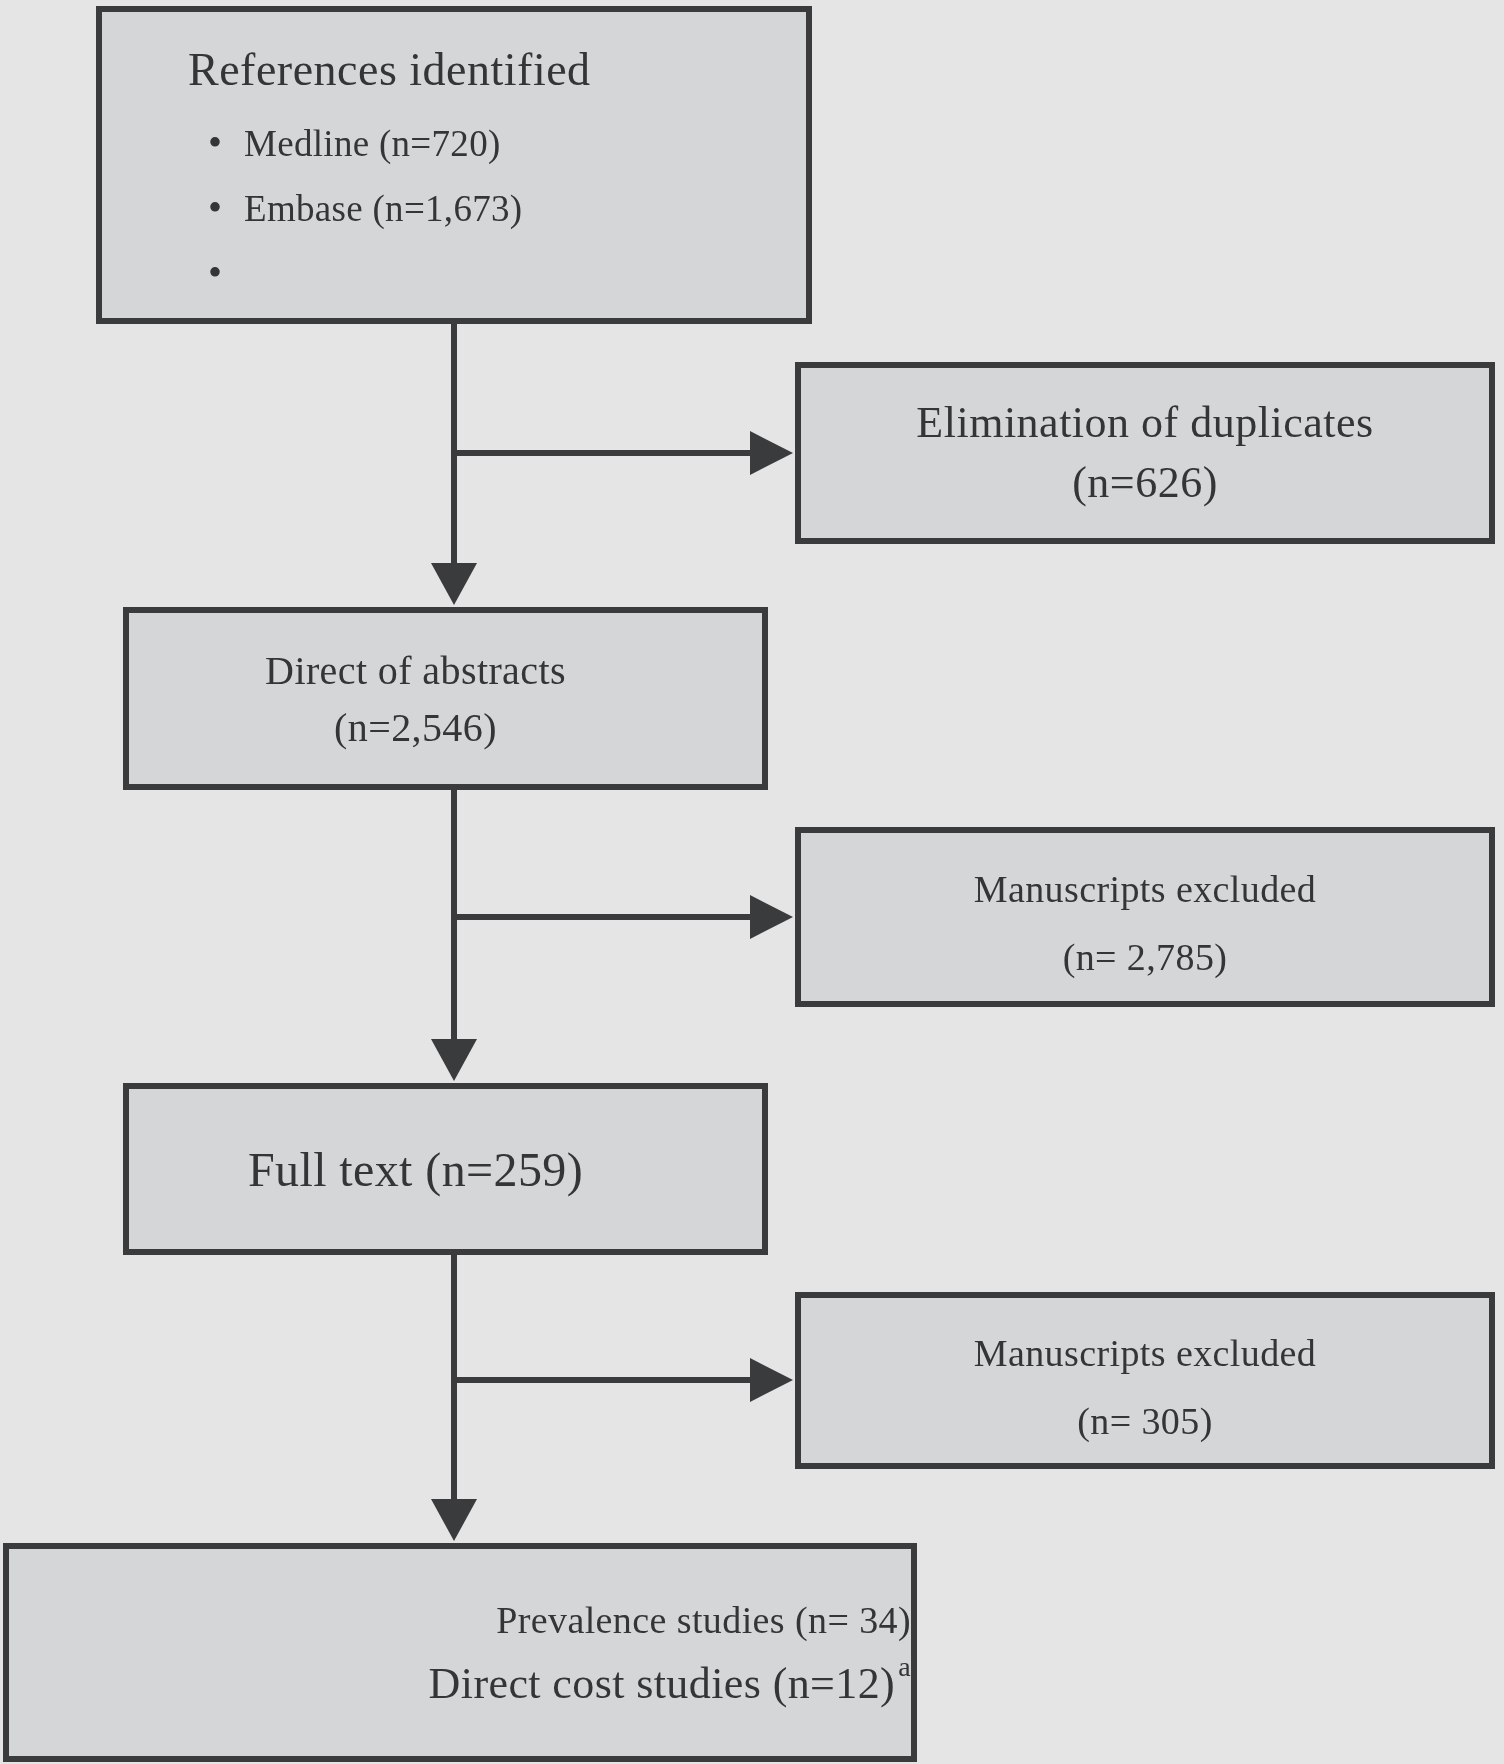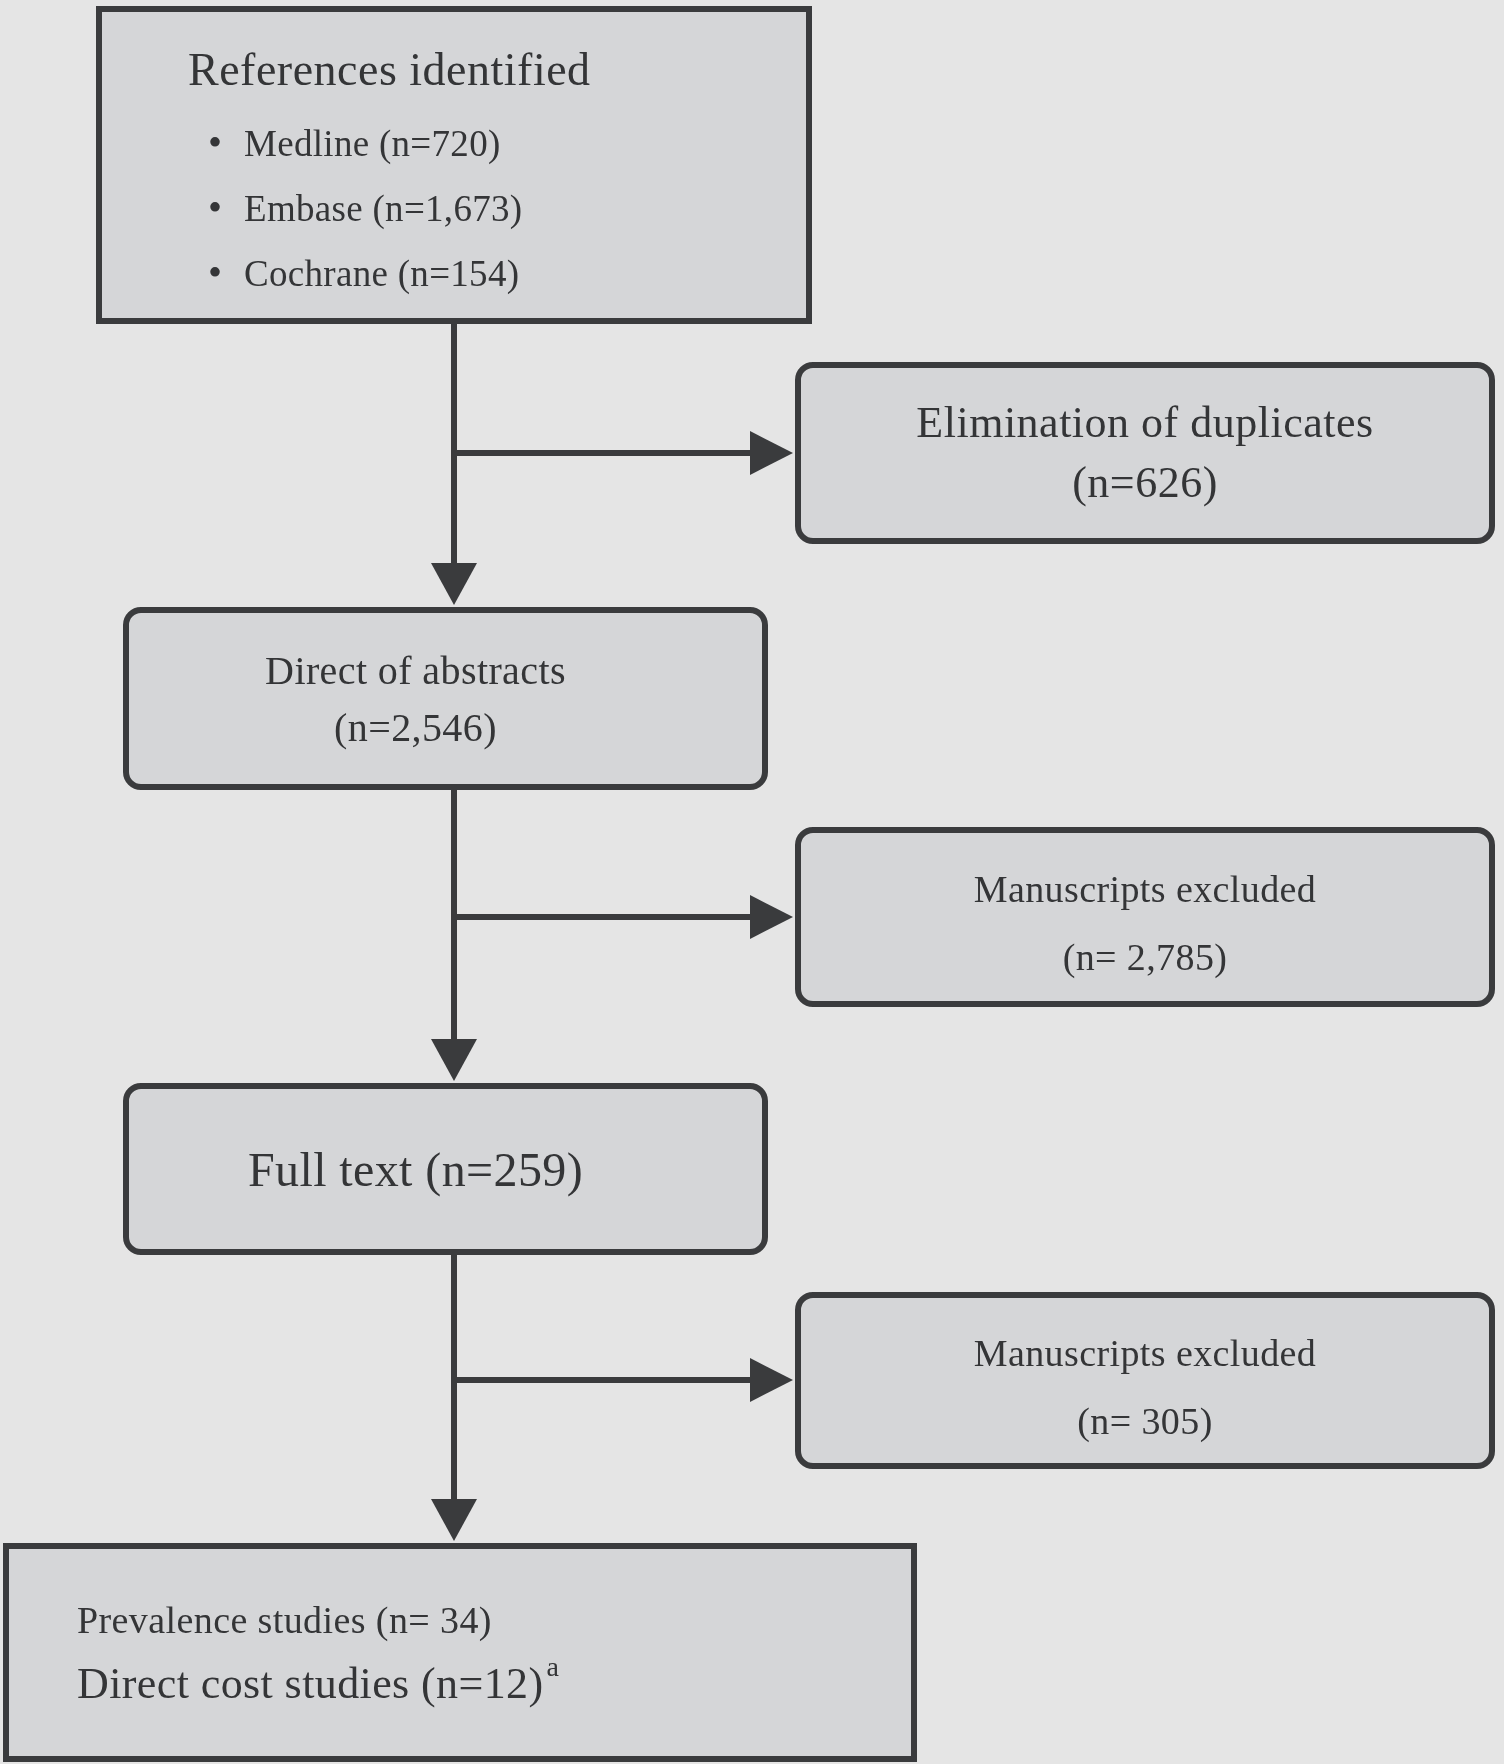--- a/index.html
+++ b/index.html
@@ -59,34 +59,34 @@
   .box-abstracts { left: 123px; top: 607px; width: 645px; height: 183px; padding-right: 60px; }
   .box-fulltext  { left: 123px; top: 1083px; width: 645px; height: 172px; padding-right: 60px; }
   .box-final     { left: 3px;  top: 1543px; width: 914px; height: 219px; }
 
   .center-text {
     display: flex;
     flex-direction: column;
     justify-content: center;
     align-items: center;
     text-align: center;
-    border-radius: 18px;
   }
   .box-duplicates .line { font-size: 44px; line-height: 60px; letter-spacing: 0.5px; }
   .box-abstracts .line  { font-size: 40px; line-height: 57px; letter-spacing: 0.4px; }
   .box-excluded1 .line,
   .box-excluded2 .line  { font-size: 38px; line-height: 56px; letter-spacing: 0.4px; margin-top: 12px; }
   .box-fulltext .line   { font-size: 48px; line-height: 57px; letter-spacing: 0.4px; }
 
   .box-final {
     display: flex;
     flex-direction: column;
     justify-content: center;
-    padding-left: 68px;
+    padding-left: 32px;
     padding-top: 6px;
+    text-align: right;
   }
   .box-final .line-prevalence { font-size: 38px; line-height: 62px; letter-spacing: 0.4px; }
   .box-final .line-directcost { font-size: 44px; line-height: 66px; letter-spacing: 0.4px; }
   .footnote-sup {
     font-size: 28px;
     position: relative;
     top: -22px;
     margin-left: 3px;
   }
   .connector-stroke { stroke: #3a3b3d; stroke-width: 6; fill: none; }
@@ -136,21 +136,20 @@
       <div class="ref-item">
         <span class="ref-bullet">•</span>
         <span>Medline (n=720)</span>
       </div>
       <div class="ref-item">
         <span class="ref-bullet">•</span>
         <span>Embase (n=1,673)</span>
       </div>
       <div class="ref-item">
         <span class="ref-bullet">•</span>
-        <span>Cochrane (n=154)</span>
       </div>
     </div>
   </div>
 
   <div class="box box-duplicates center-text">
     <div class="line">Elimination of duplicates</div>
     <div class="line">(n=626)</div>
   </div>
 
   <div class="box box-abstracts center-text">

